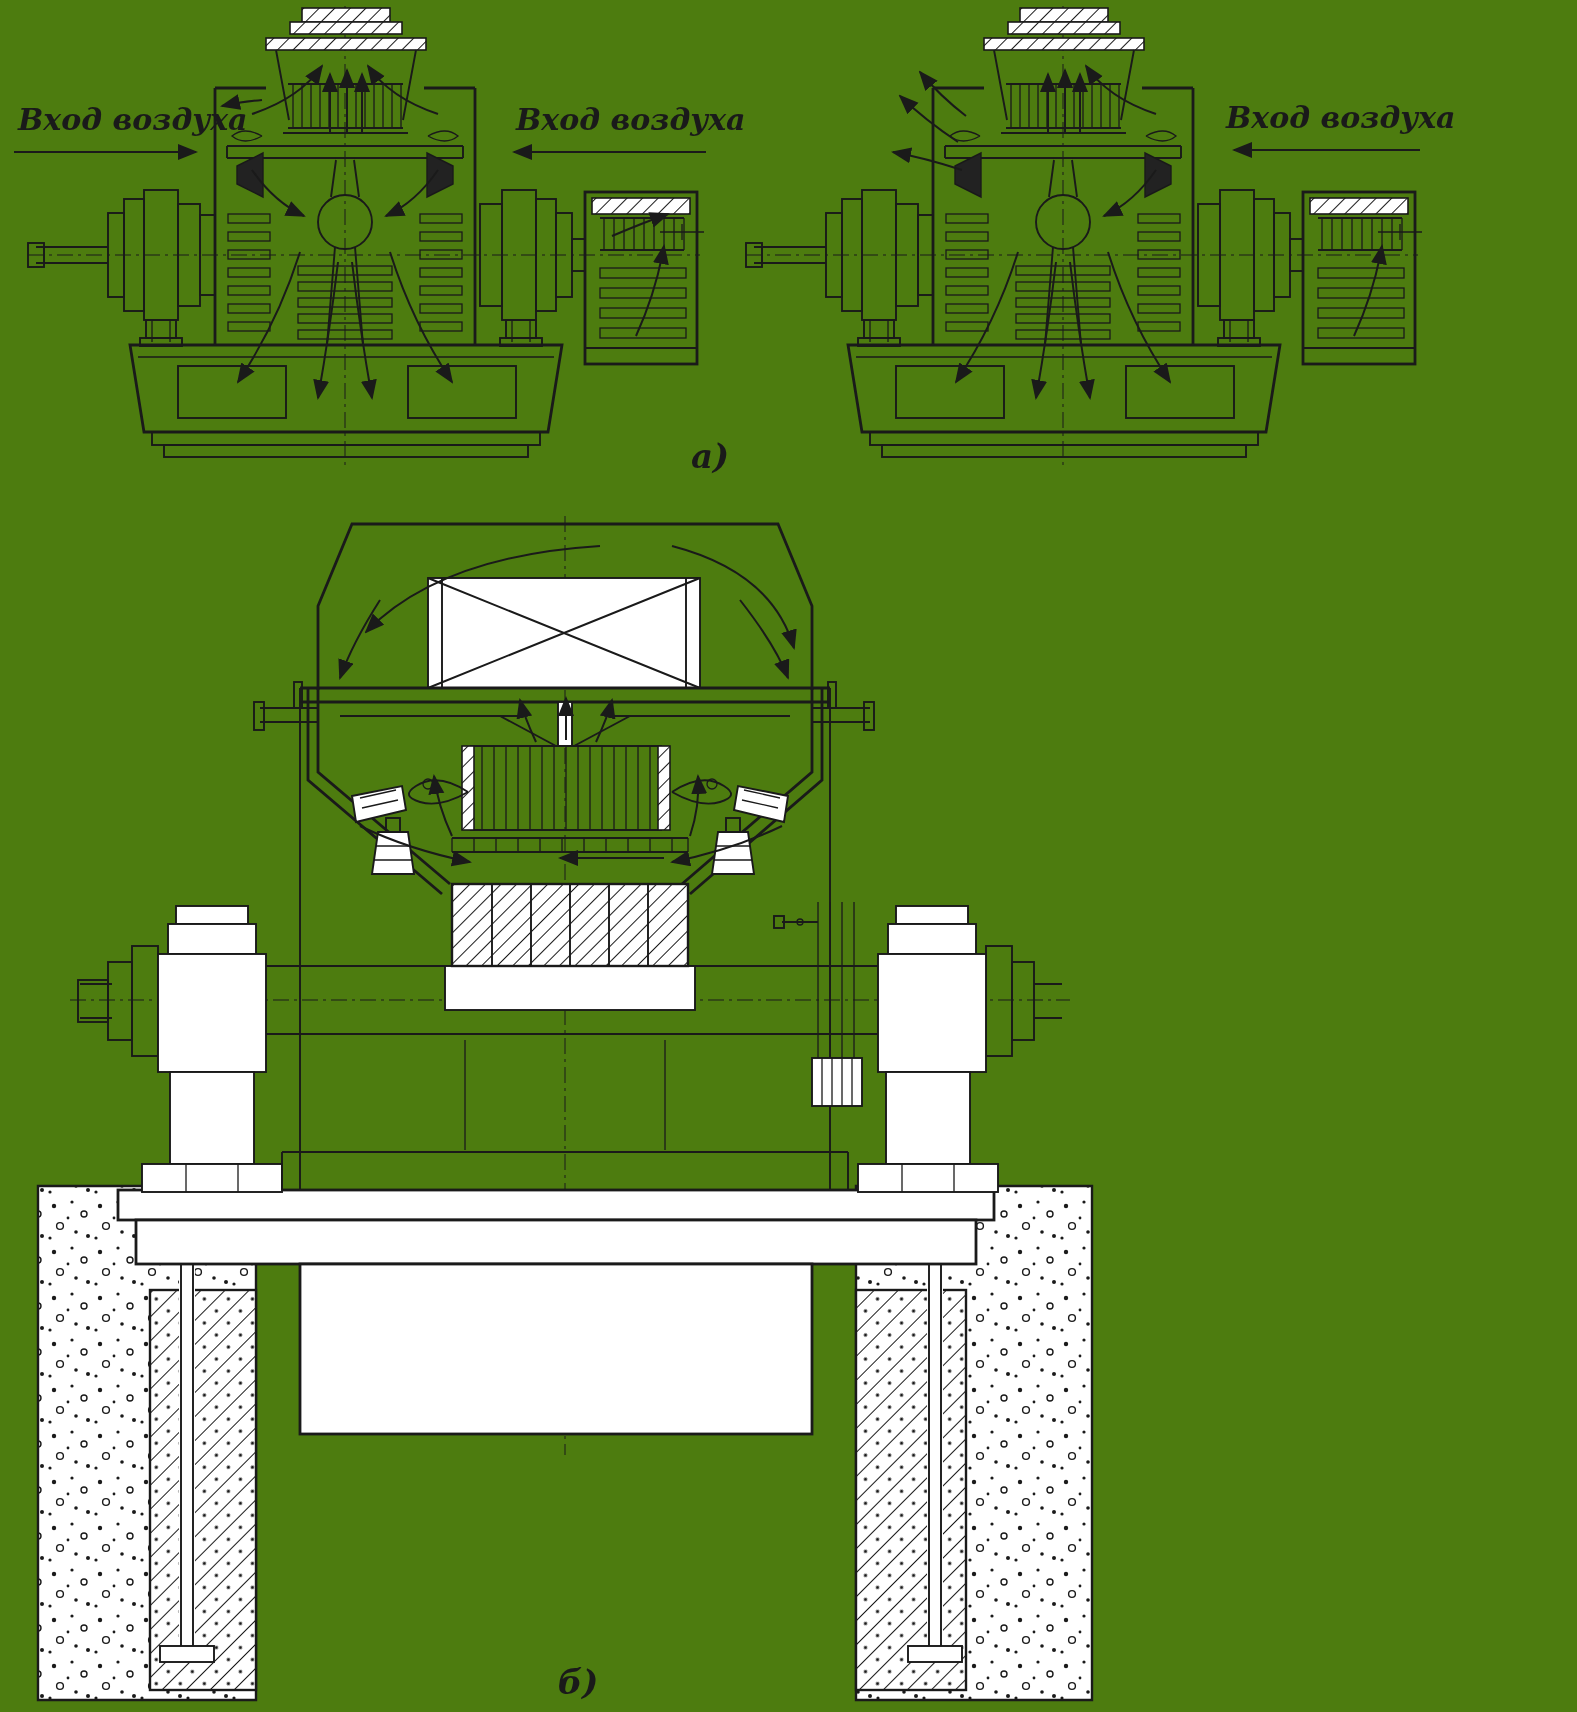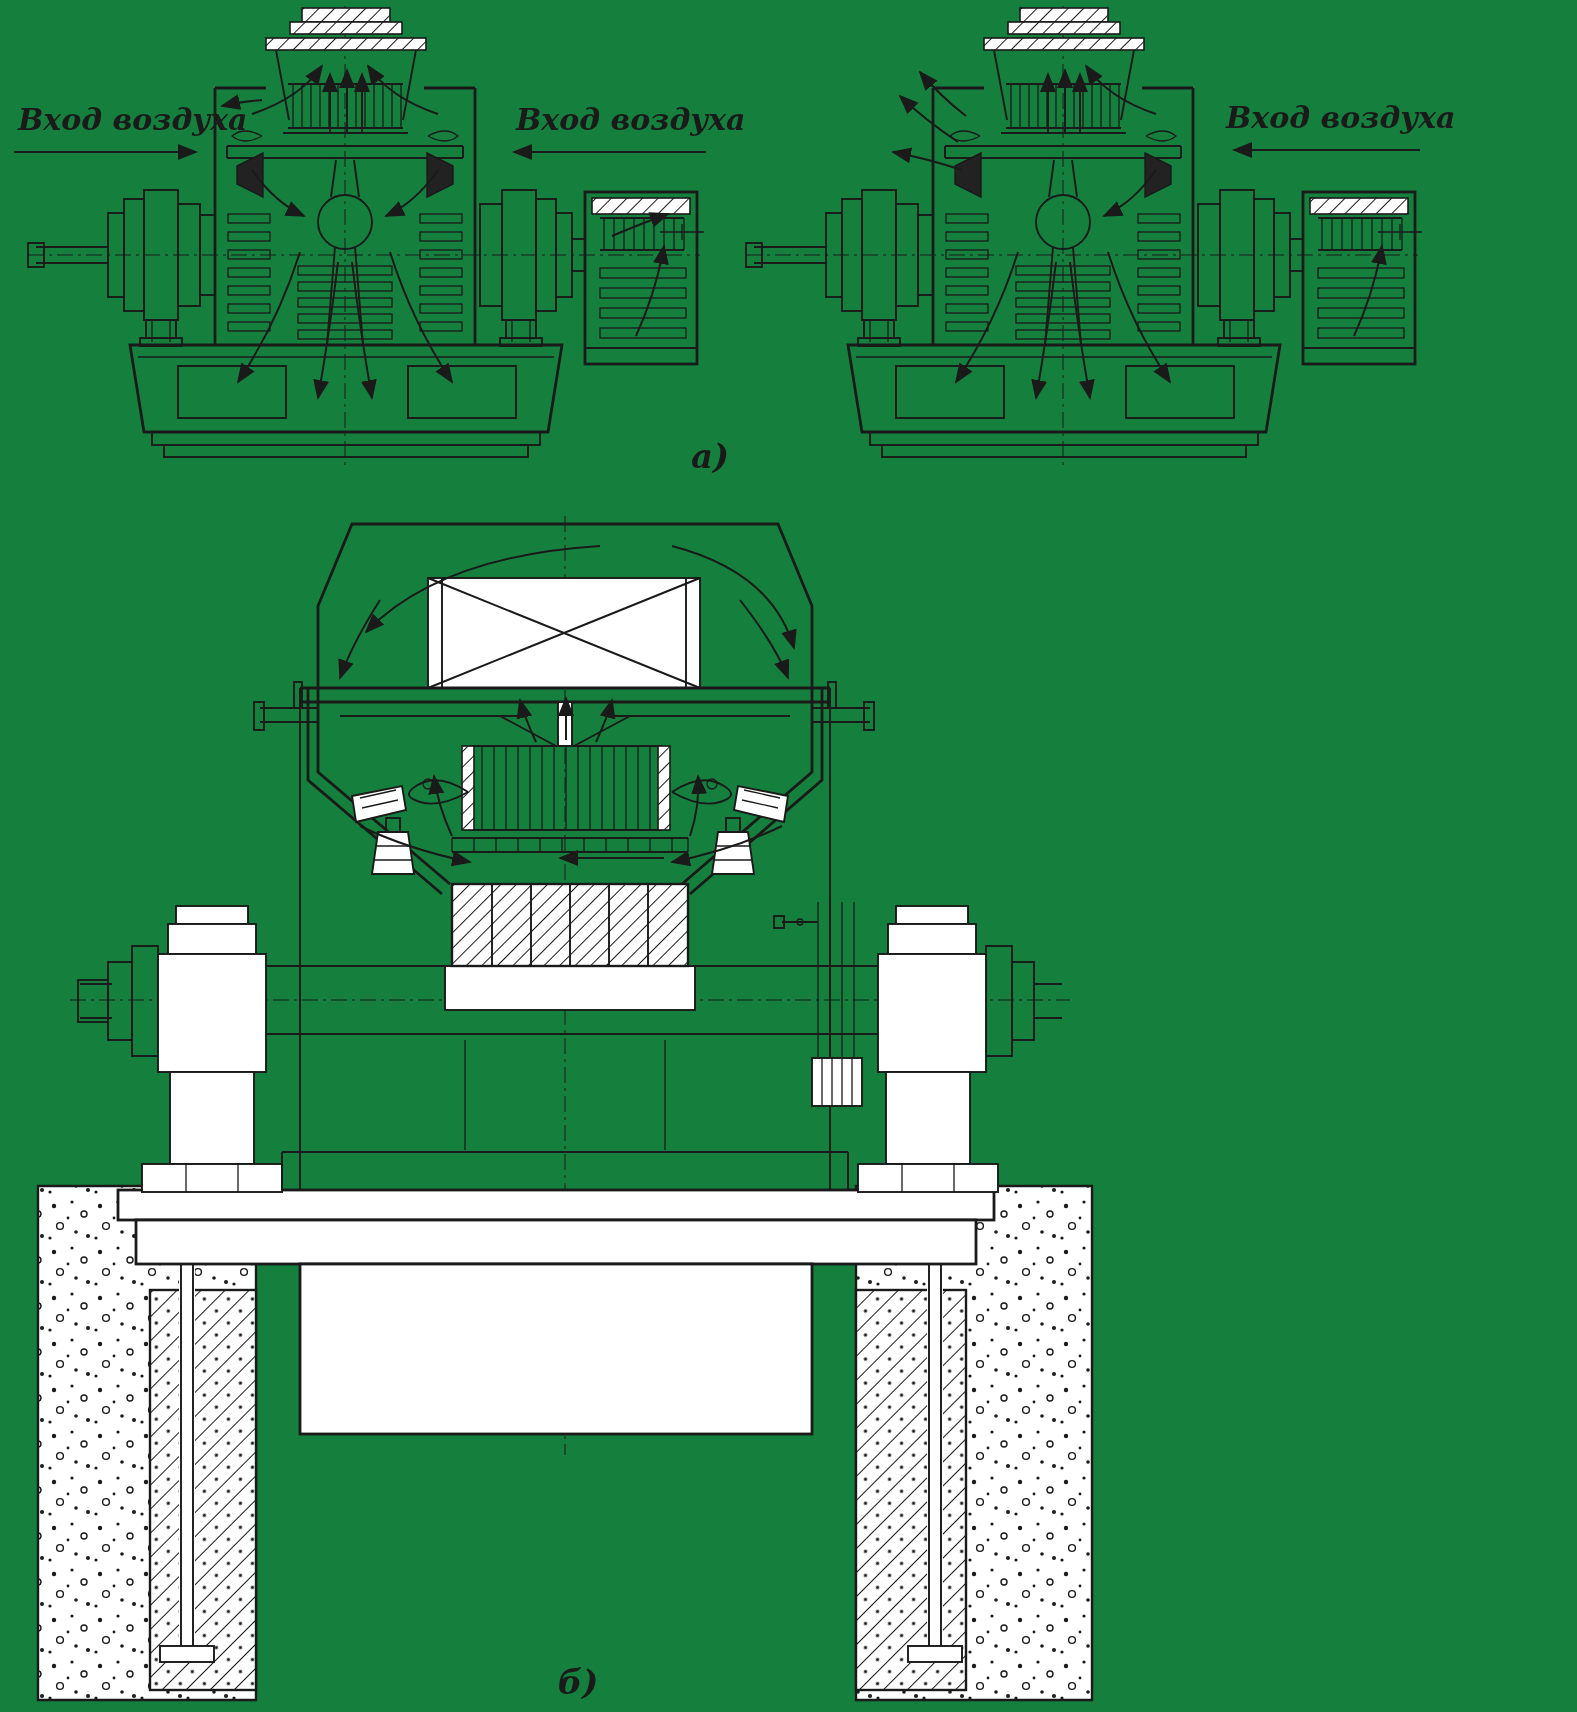--- a/index.html
+++ b/index.html
@@ -1,17 +1,17 @@
 <!DOCTYPE html>
 <html><head>
 <meta charset="utf-8">
 <style>
   html,body{margin:0;padding:0;background:#e9e9e6;}
   .page{
-    width:1577px;height:1712px;background:#15803d;position:relative;
+    width:1577px;height:1712px;background:#4d7c0f;position:relative;
     font-family:"DejaVu Serif", serif;overflow:hidden;
   }
   svg{display:block;}
   .s1{fill:none;stroke:#1a1a1a;stroke-width:1.3;}
   .s2{fill:none;stroke:#1a1a1a;stroke-width:1.9;}
   .s3{fill:none;stroke:#1a1a1a;stroke-width:2.8;}
   .s2f{fill:#ffffff;stroke:#1a1a1a;stroke-width:1.9;}
   .s3f{fill:#ffffff;stroke:#1a1a1a;stroke-width:2.8;}
   .h{fill:url(#hatch45);stroke:#1a1a1a;stroke-width:1.6;}
   .ptn{stroke:#1a1a1a;stroke-width:2.4;}

